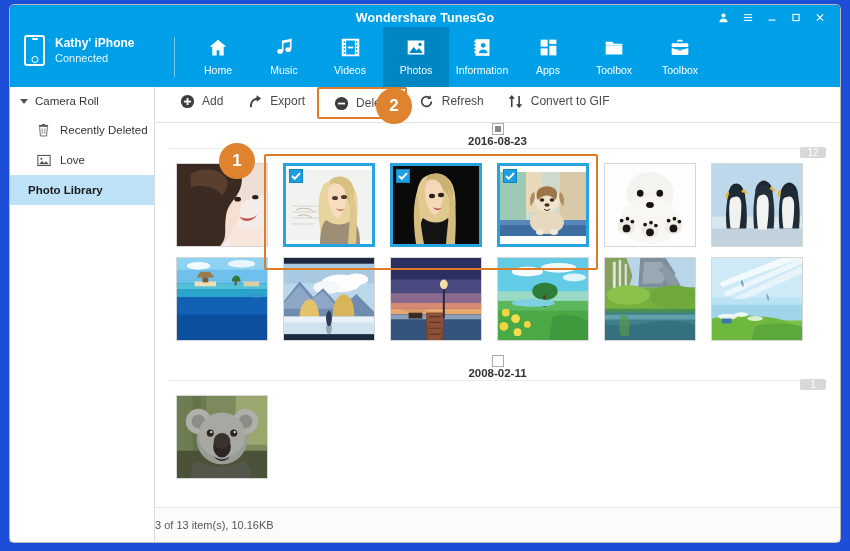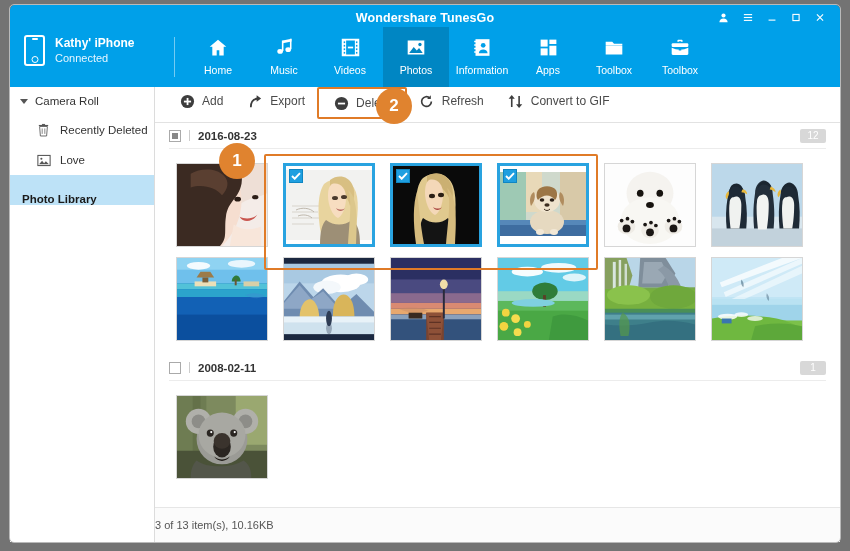--- a/index.html
+++ b/index.html
@@ -4,21 +4,21 @@
 <style>
   html, body {
     margin: 0; padding: 0;
     background: #ffffff;
     font-family: "Liberation Sans", sans-serif;
   }
   #app {
     position: relative;
     width: 850px; height: 551px;
     overflow: hidden;
-    background: #737373;
+    background: #1d4ed8;
   }
 
   
   .titlebar {
     position: absolute;
     left: 10px; top: 5px;
     width: 830px; height: 27px;
     background: #00a0e9;
     border-radius: 5px 5px 0 0;
   }
@@ -150,24 +150,23 @@
     display: flex; align-items: center;
     height: 30px;
     padding-left: 26px;
     gap: 9px;
     cursor: pointer;
     font-size: 11.5px;
     color: #333;
   }
   .sb-item.selected {
     background: #bde2f7;
-    padding-left: 12px;
+    padding-left: 18px;
     font-weight: bold;
     color: #1a1a1a;
-    align-items: flex-end;
   }
   .sb-ic { width: 15px; height: 15px; display:flex; align-items:center; justify-content:center; }
 
   .mainpane {
     position: absolute;
     left: 155px; top: 87px;
     width: 685px; height: 455px;
     background: #ffffff;
     box-sizing: border-box;
   }
@@ -210,20 +209,21 @@
     overflow: hidden;
     background: #fff;
   }
   .grouphdr {
     position: relative;
     height: 25px;
     display: flex;
     align-items: center;
     padding: 0 14px 0 14px;
     box-sizing: border-box;
+    flex-direction: column;
   }
   .gchk {
     width: 12px; height: 12px;
     border: 1px solid #aaa;
     background: #fff;
     box-sizing: border-box;
     display: flex; align-items:center; justify-content:center;
     cursor: pointer;
     flex: 0 0 auto;
   }

